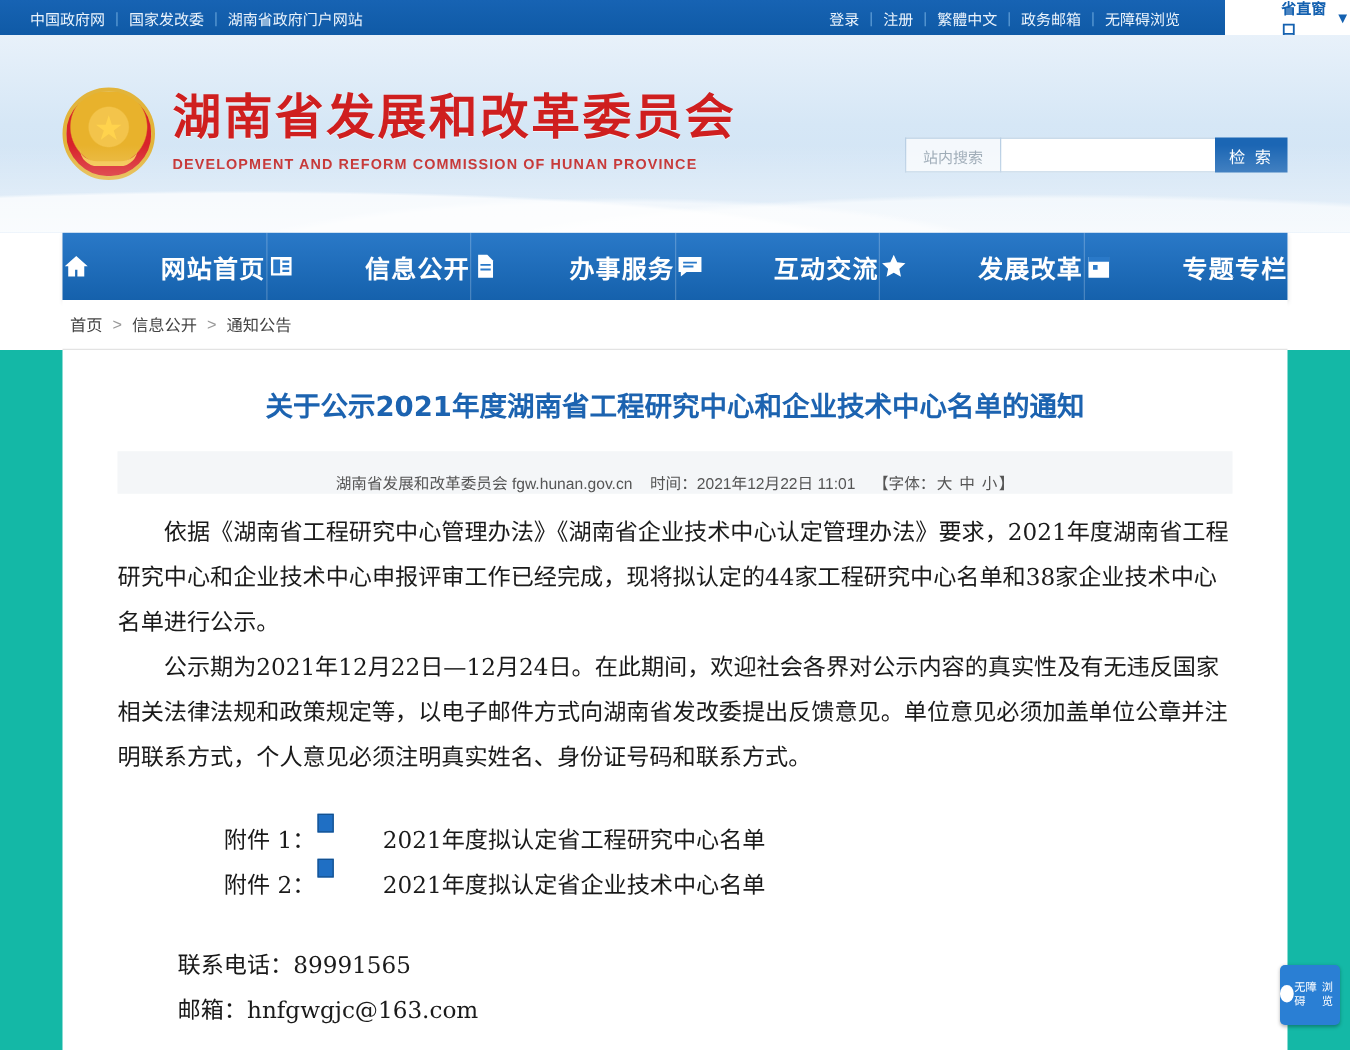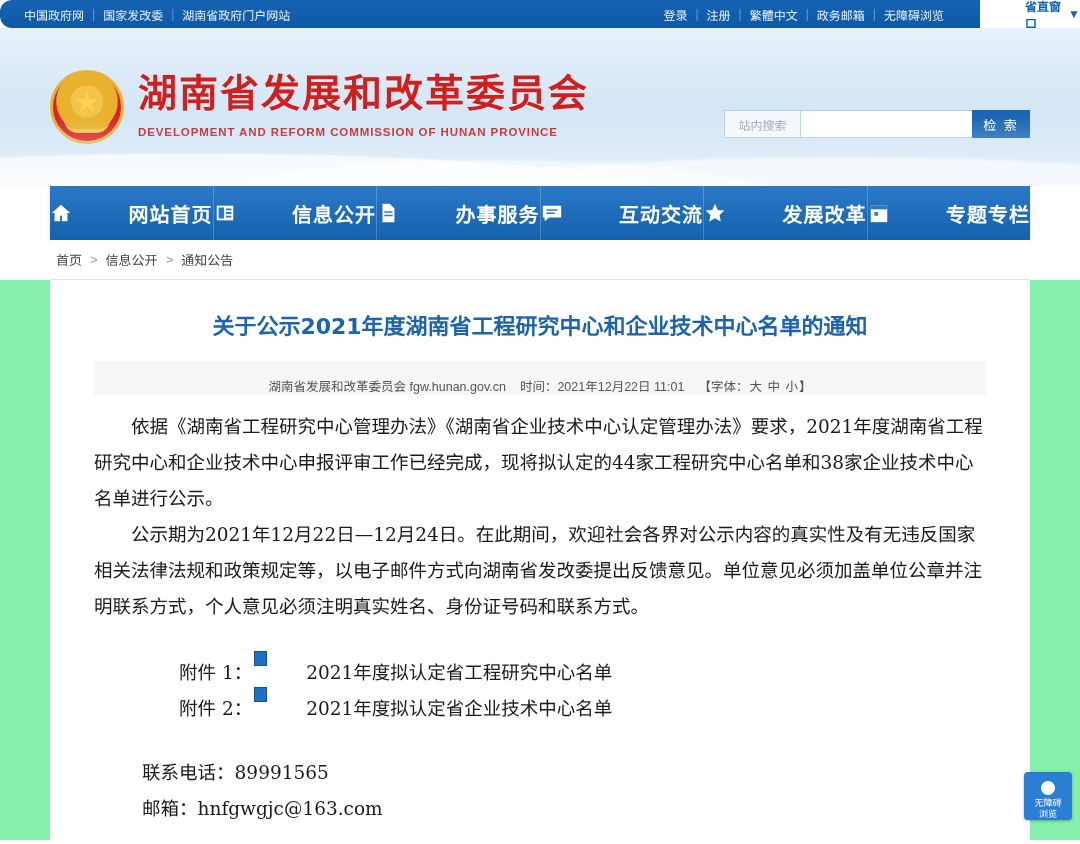--- a/index.html
+++ b/index.html
@@ -15,21 +15,20 @@
   .topbar {
     height: 28px;
     background: #1461b0;
     background: linear-gradient(to bottom, #1763b3, #0f5aa6);
     color: #e9f2fb;
     font-size: 12px;
     display: flex;
     align-items: center;
     padding: 0 16px;
     position: relative;
-    border-radius: 12px;
   }
   .topbar-left { display: flex; align-items: center; gap: 0; }
   .topbar-left a, .topbar-right a {
     color: #eaf3fc; text-decoration: none; padding: 0 8px;
     white-space: nowrap;
   }
   .tb-sep { color: #5f9ed6; }
   .topbar-right {
     margin-left: auto;
     display: flex; align-items: center;
@@ -152,21 +151,21 @@
     background: #fff;
     border-bottom: 1px solid #e3e3e3;
     display: flex; align-items: center;
     padding: 0 6px;
     font-size: 13px; color: #444;
   }
   .crumb-wrap a { color: #444; text-decoration: none; }
   .crumb-sep { margin: 0 8px; color: #999; }
 
   
-  .page-bg { background: #86efac; padding-bottom: 0; }
+  .page-bg { background: #14b8a6; padding-bottom: 0; }
   .article {
     width: 980px; margin: 0 auto;
     background: #fff;
     padding: 26px 44px 0;
     min-height: 560px;
   }
   .art-title {
     text-align: center;
     color: #1c63b0;
     font-size: 22px; font-weight: bold;
@@ -217,22 +216,22 @@
   .contact-block p { text-indent: 0; padding-left: 2.6em; margin: 0; }
 
   
   .a11y {
     position: fixed;
     right: 8px; bottom: 24px;
     width: 48px; height: 48px;
     background: #2a7fd4;
     border-radius: 4px;
     color: #fff;
-    display: flex; flex-direction: column;
-    align-items: center; justify-content: flex-end;
+    display: flex; flex-direction: row;
+    align-items: center; justify-content: space-between;
     font-size: 9px; line-height: 11px;
     cursor: pointer;
     box-shadow: 0 1px 3px rgba(0,0,0,.3);
   }
   .a11y .dot {
     width: 14px; height: 14px; border-radius: 50%;
     background: #fff; margin-bottom: 3px;
   }
 </style>
 </head>

